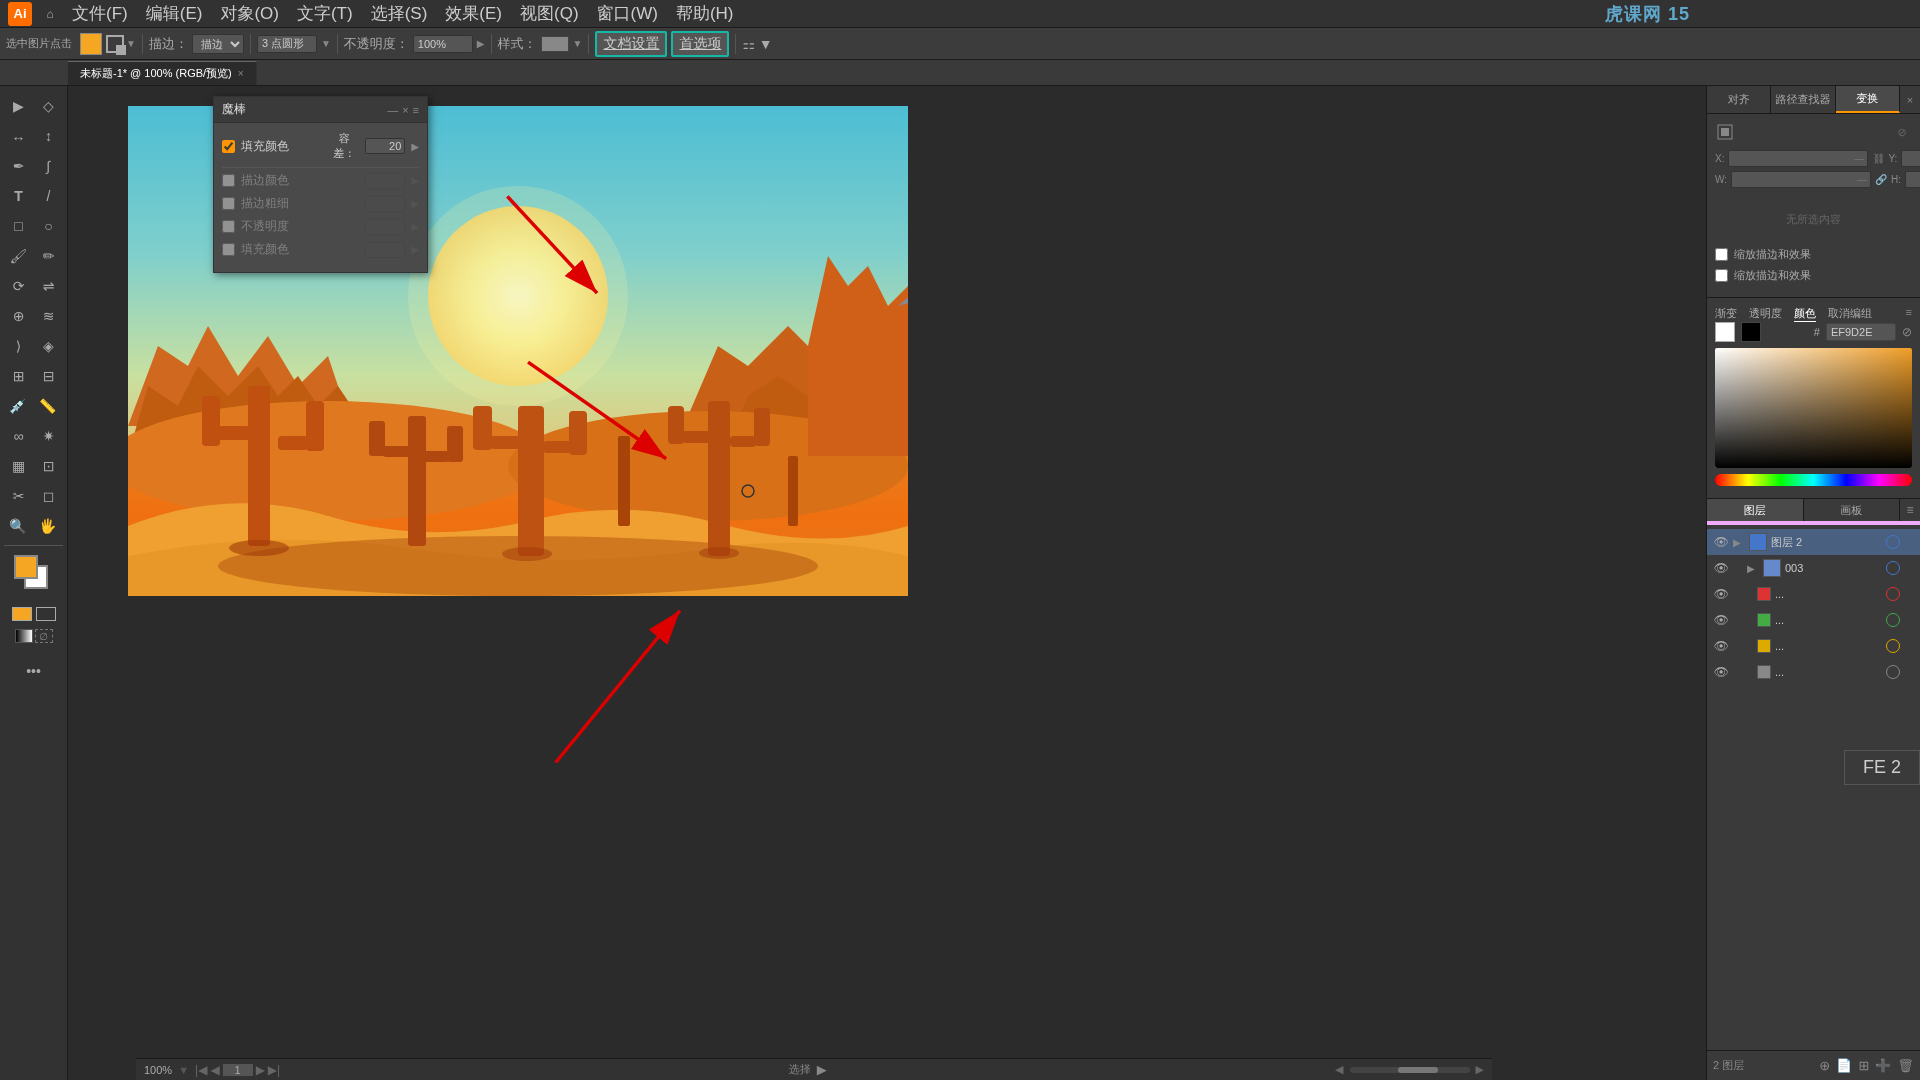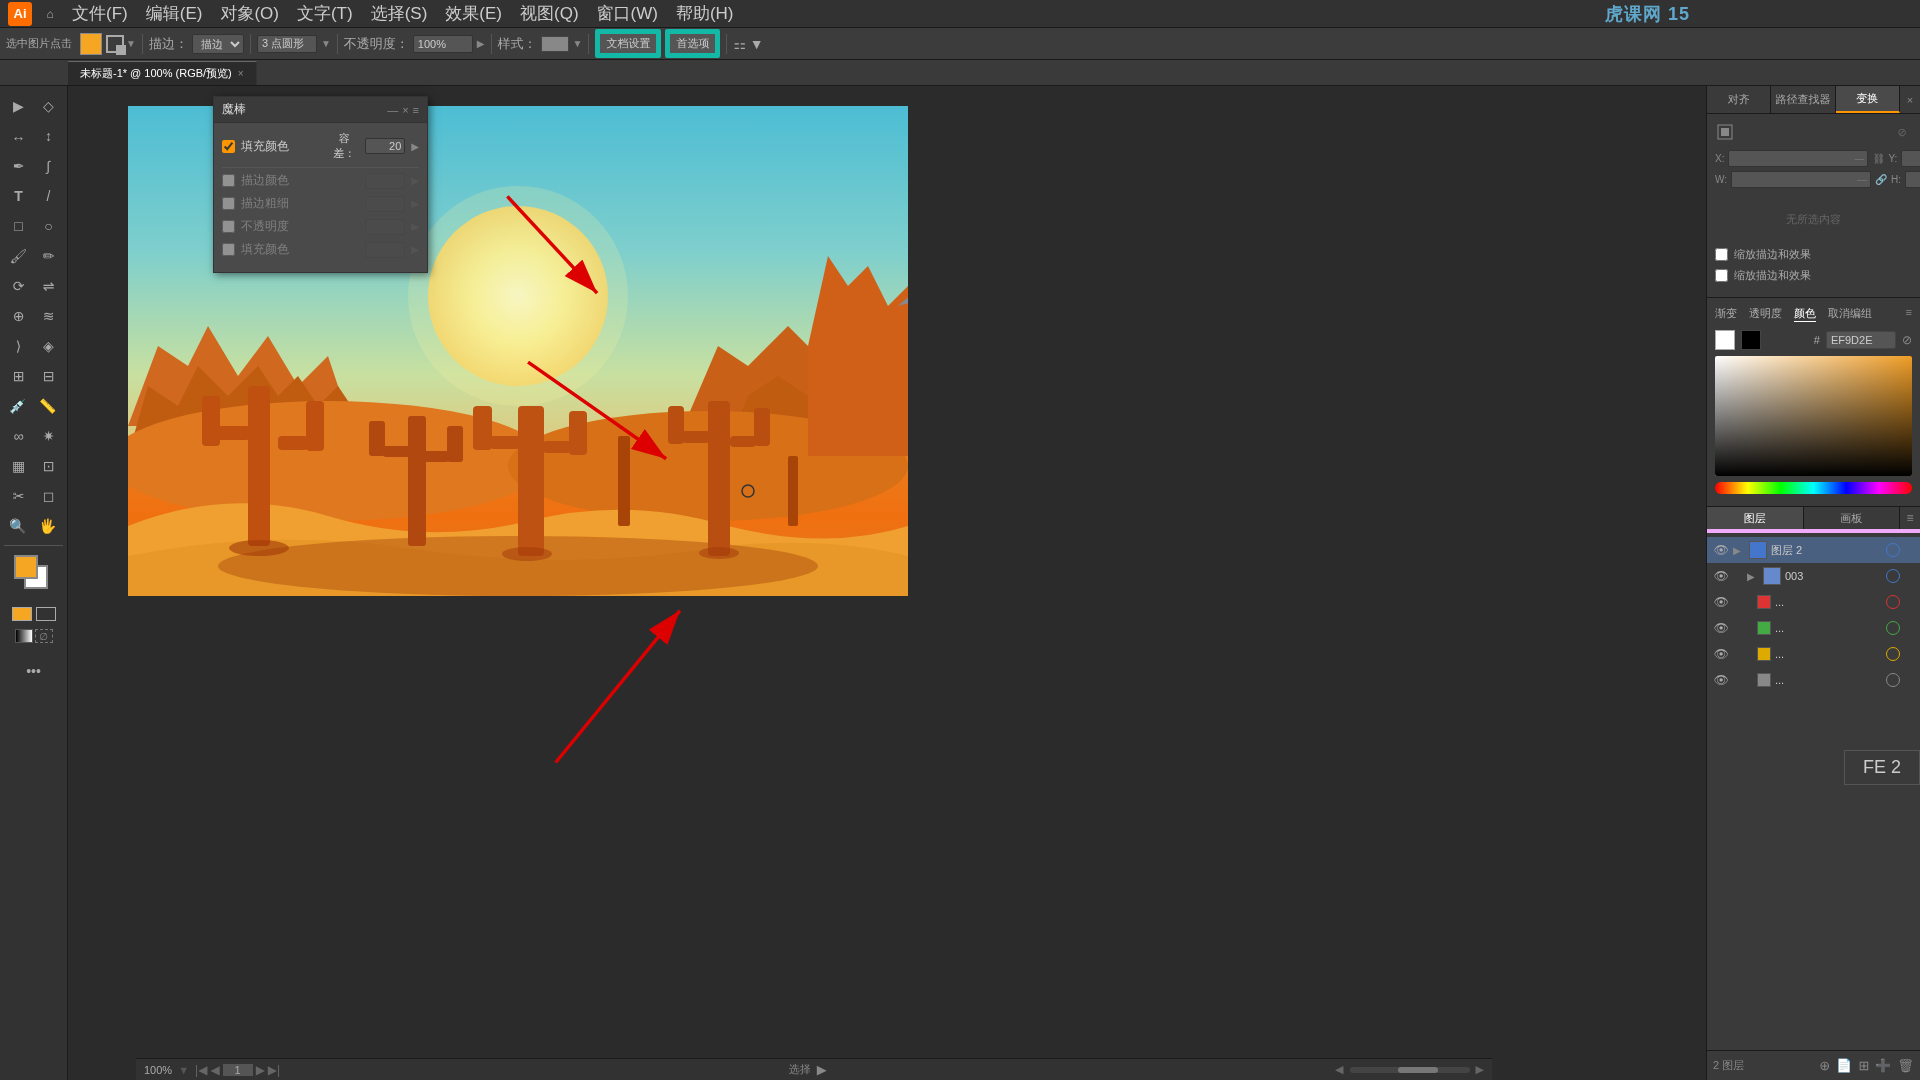--- a/index.html
+++ b/index.html
@@ -62,26 +62,27 @@
     }
     .tb-swatch {
       width: 22px; height: 22px;
       background: #f5a623;
       border: 1px solid #888;
       cursor: pointer;
     }
     .tb-btn {
       padding: 2px 6px;
       background: #555;
-      border: 5px solid #14b8a6;
+      border: 2px solid #14b8a6;
       color: #ccc;
-      font-size: 11px;
+      font-size: 14px;
       cursor: pointer;
       white-space: nowrap;
       border-radius: 2px;
+      text-decoration: underline;
     }
     .tb-select {
       background: #555;
       border: 1px solid #333;
       color: #ccc;
       font-size: 11px;
       padding: 2px 4px;
       cursor: pointer;
       border-radius: 2px;
     }
@@ -442,21 +443,21 @@
 
     
     #color-section {
       padding: 8px;
       border-top: 1px solid #1a1a1a;
       flex: none;
     }
     .color-section-tabs {
       display: flex;
       gap: 12px;
-      margin-bottom: 8px;
+      margin-bottom: 0;
     }
     .color-tab {
       color: #aaa;
       font-size: 11px;
       cursor: pointer;
     }
     .color-tab.active { color: #fff; border-bottom: 1px solid #fff; }
     .color-hash { color: #aaa; font-size: 11px; }
     .color-hex-input {
       background: #555;

